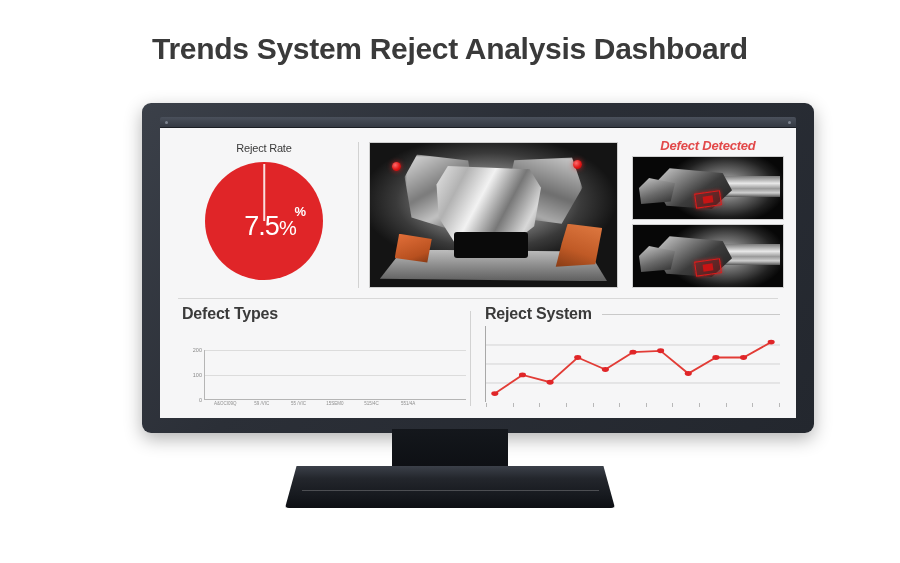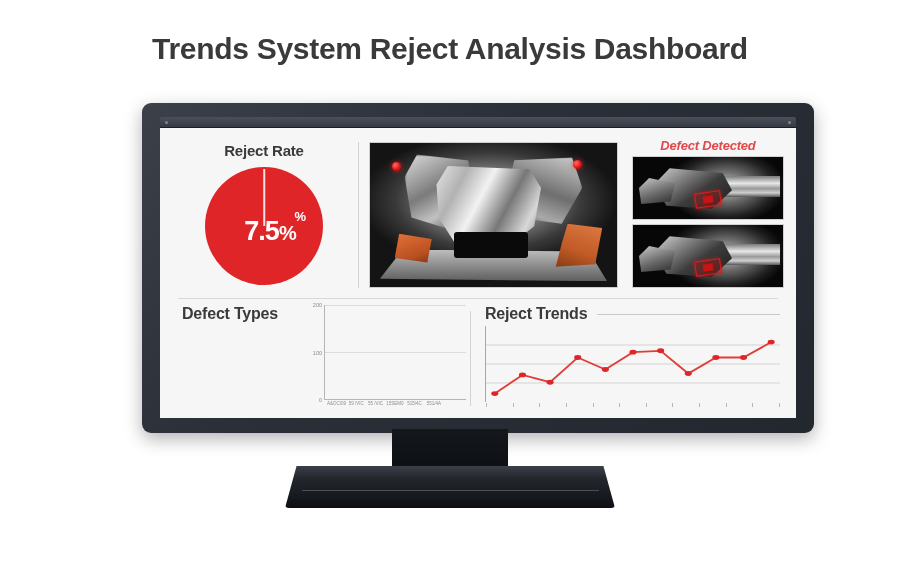--- a/index.html
+++ b/index.html
@@ -140,22 +140,22 @@
 
   
   .panel-reject-rate {
     width: 188px;
     display: flex;
     flex-direction: column;
     align-items: center;
     padding-top: 6px;
   }
   .panel-heading {
-    font-size: 15px;
-    font-weight: bold;
+    font-size: 11px;
+    font-weight: normal;
     color: #3a3a3a;
     letter-spacing: -0.2px;
   }
   .pie-wrap {
     position: relative;
     width: 118px;
     height: 118px;
     margin-top: 8px;
   }
   .pie {
@@ -174,21 +174,21 @@
     transform: translateX(-50%);
   }
   .pie-value {
     position: absolute;
     left: 0; right: 0;
     top: 54%;
     transform: translateY(-50%);
     text-align: center;
     color: #ffffff;
     font-size: 27px;
-    font-weight: bold;
+    font-weight: normal;
     letter-spacing: -1px;
     padding-left: 12px;
   }
   .pie-value .sign { font-size: 20px; }
   .pie-pct-small {
     position: absolute;
     right: 17px;
     top: 36%;
     color: #ffffff;
     font-size: 13px;
@@ -350,21 +350,21 @@
     left: 28%; top: 22%;
     width: 44%; height: 56%;
     background: #c81414;
   }
 
   
   .panel-bars {
     width: 300px;
     padding: 0 4px 0 12px;
     display: flex;
-    flex-direction: row;
+    flex-direction: column;
     gap: 24px;
   }
   .chart-heading {
     font-size: 16px;
     font-weight: bold;
     color: #3a3a3a;
     margin-bottom: 3px;
     letter-spacing: -0.2px;
   }
   .bar-chart {
@@ -587,21 +587,21 @@
                   <div class="x-label">551/4A</div>
                   <div class="x-label"></div>
                 </div>
             </div>
           </div>
 
           <div class="divider-v"></div>
 
           <div class="panel-line">
             <div class="line-head-row">
-              <div class="chart-heading" style="margin-bottom:0">Reject Trends</div>
+              <div class="chart-heading" style="margin-bottom:0">Reject System</div>
               <div class="head-rule"></div>
             </div>
             <div class="line-chart">
               <div class="line-plot">
                 <svg class="line-svg" viewBox="0 0 100 100" preserveAspectRatio="none">
                     <line x1="0" x2="100" y1="25" y2="25" stroke="#c4c4c4" stroke-width="0.7" vector-effect="non-scaling-stroke"></line>
                     <line x1="0" x2="100" y1="50" y2="50" stroke="#c4c4c4" stroke-width="0.7" vector-effect="non-scaling-stroke"></line>
                     <line x1="0" x2="100" y1="75" y2="75" stroke="#c4c4c4" stroke-width="0.7" vector-effect="non-scaling-stroke"></line>
                     <polyline points="3,88.96 12.4,64.32 21.8,74 31.2,41.44 40.6,57.28 50,34.400000000000006 59.4,32.64 68.8,62.56 78.2,41.44 87.60000000000001,41.44 97,21.200000000000003" fill="none" stroke="#e23c36" stroke-width="1.8" vector-effect="non-scaling-stroke"></polyline>
                     <ellipse cx="3" cy="88.96" rx="1.2" ry="3.2" fill="#e02528"></ellipse>

